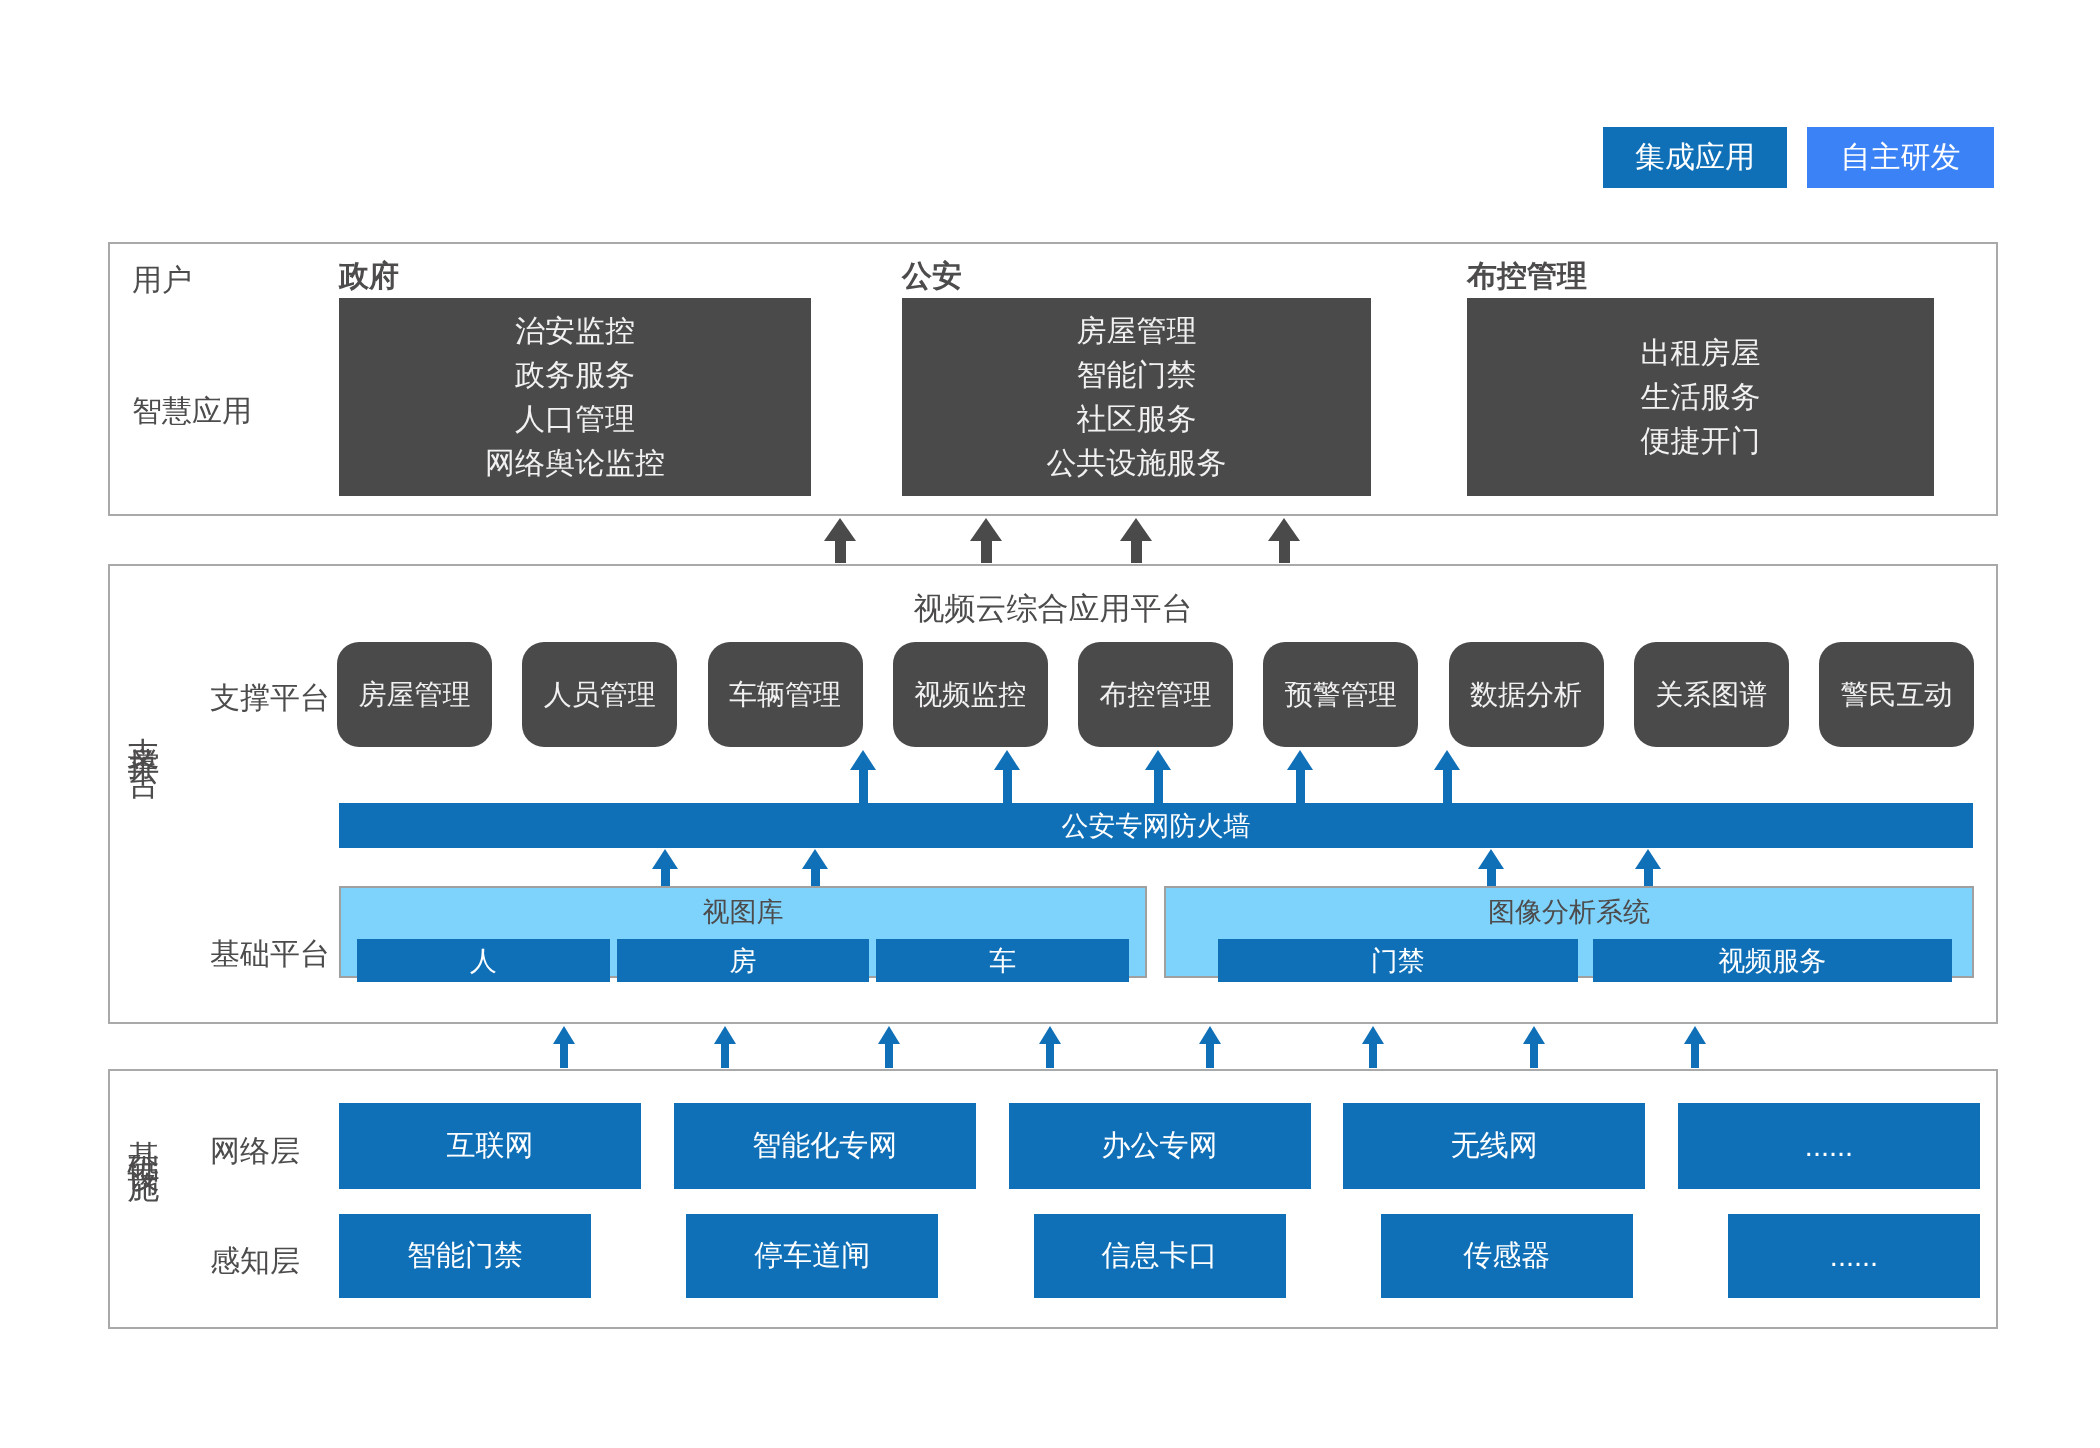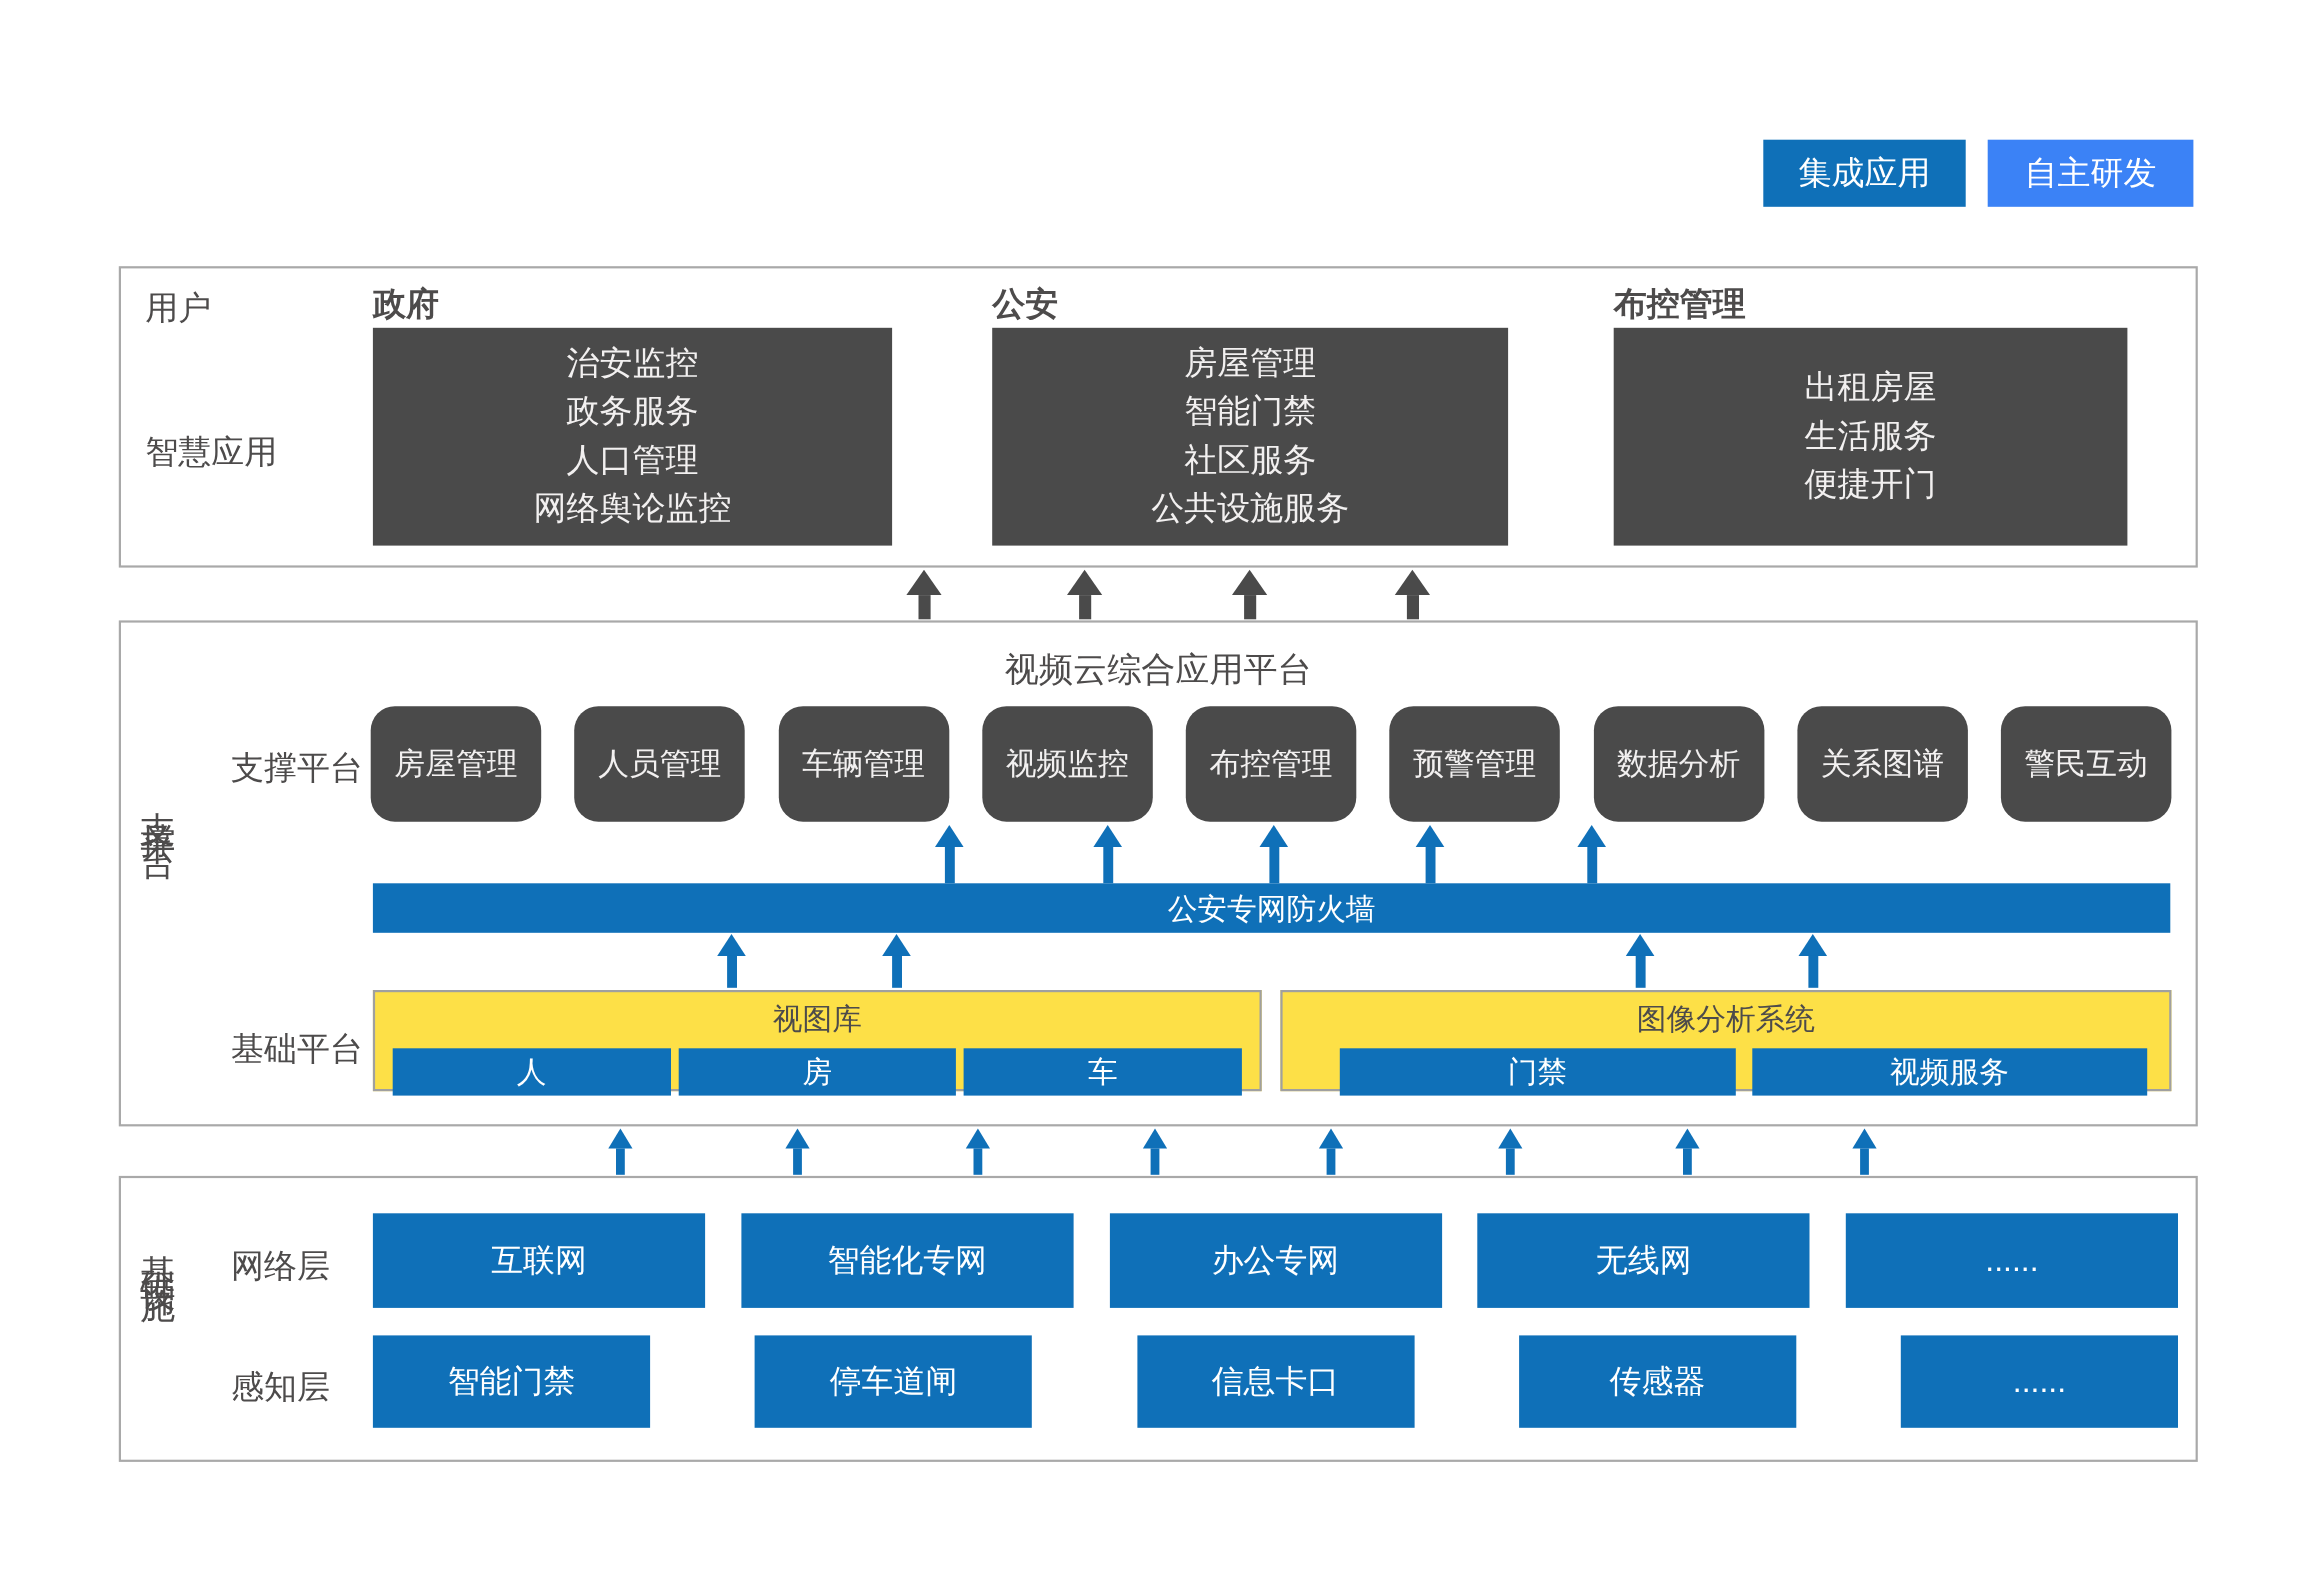--- a/index.html
+++ b/index.html
@@ -37,21 +37,21 @@
 
   
   .modules{position:absolute;left:227px;top:76px;width:1637px;height:105px;
     display:flex;justify-content:space-between;}
   .module{width:155px;height:105px;background:var(--dark);border-radius:22px;color:#F2F0F0;
     display:flex;align-items:center;justify-content:center;font-size:28px;}
 
   .bluebar{background:var(--blue);color:#fff;display:flex;align-items:center;justify-content:center;}
   #firewall{position:absolute;left:229px;top:237px;width:1634px;height:45px;font-size:27px;}
 
-  .platform-box{position:absolute;top:334px;height:92px;border:2px solid #A0A0A0;background:#fde047;}
+  .platform-box{position:absolute;top:320px;height:92px;border:2px solid #A0A0A0;background:#7dd3fc;}
   .platform-title{text-align:center;color:var(--txt);font-size:27px;margin-top:6px;height:40px;}
   .platform-bars{position:absolute;left:16px;right:16px;top:51px;height:43px;display:flex;gap:7px;}
   .platform-bars .bluebar{flex:1;font-size:27px;}
   #box-analysis .platform-bars{left:20px;right:20px;gap:15px;margin-left:32px;}
 
   
   .inf-row{position:absolute;left:229px;width:1641px;display:flex;justify-content:space-between;}
   #net-row{top:32px;height:86px;}
   #sense-row{top:143px;height:84px;}
   #net-row .bluebar{width:302px;font-size:29px;}

